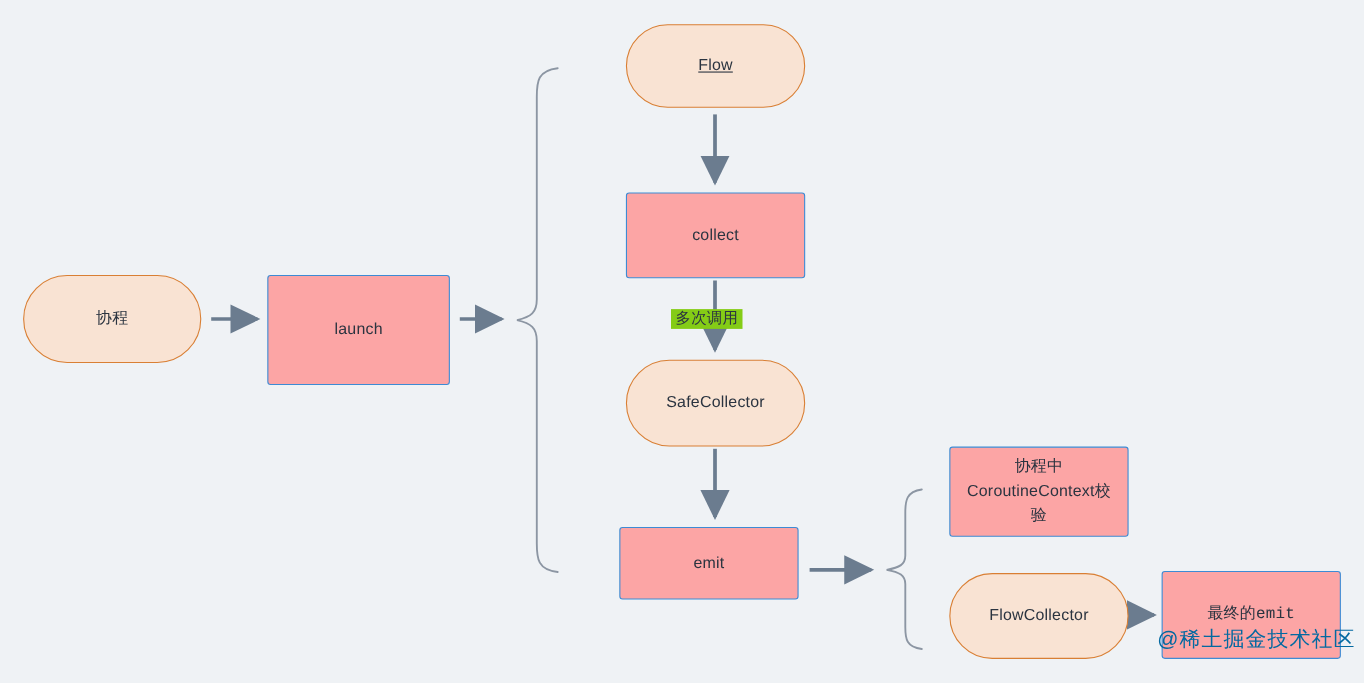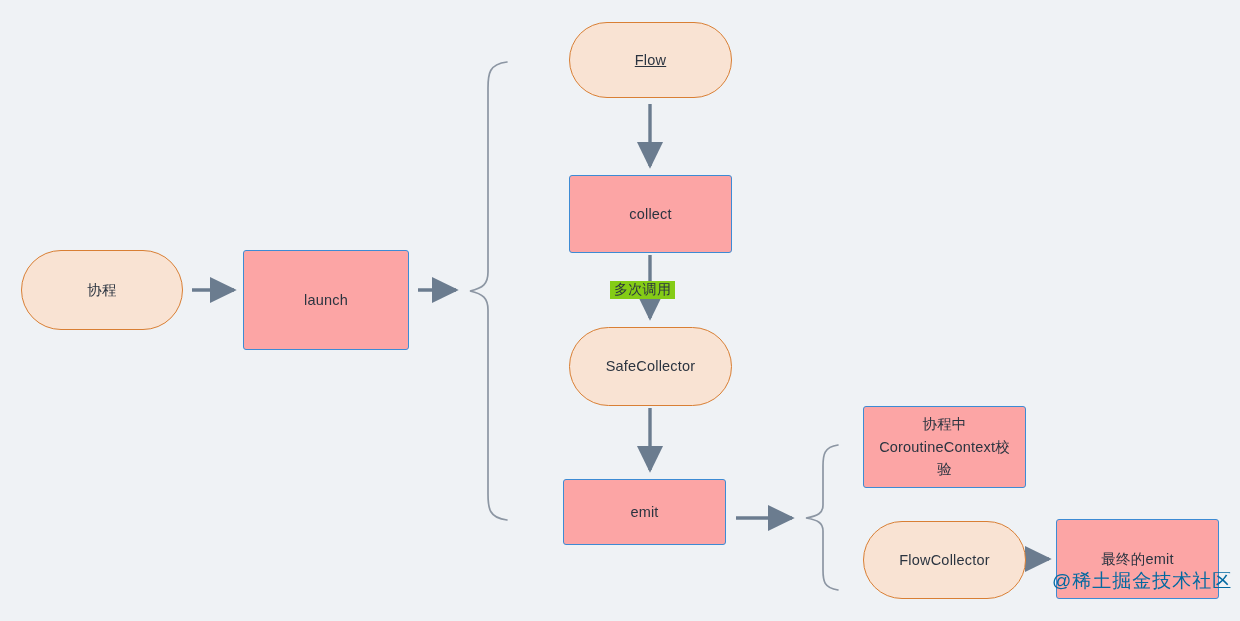--- a/index.html
+++ b/index.html
@@ -141,21 +141,21 @@
   </div>
 
   <div class="node orange" style="left:863px; top:521px; width:163px; height:78px;">
     <span>FlowCollector</span>
   </div>
 
   <div class="node blue" style="left:863px; top:406px; width:163px; height:82px;">
     <span>协程中CoroutineContext校验</span>
   </div>
 
-  <div class="node blue" style="left:1056px; top:519px; width:163px; height:80px;">
+  <div class="node blue" style="left:1056px; top:519px; width:163px; height:80px;font-family:Liberation Mono, monospace;">
     <span>最终的emit</span>
   </div>
 
   <div class="edge-label" style="left:610px; top:281px;">
     <span>多次调用</span>
   </div>
 
   <div class="watermark" style="left:1052px; top:568px;">
     <span>@稀土掘金技术社区</span>
   </div>

